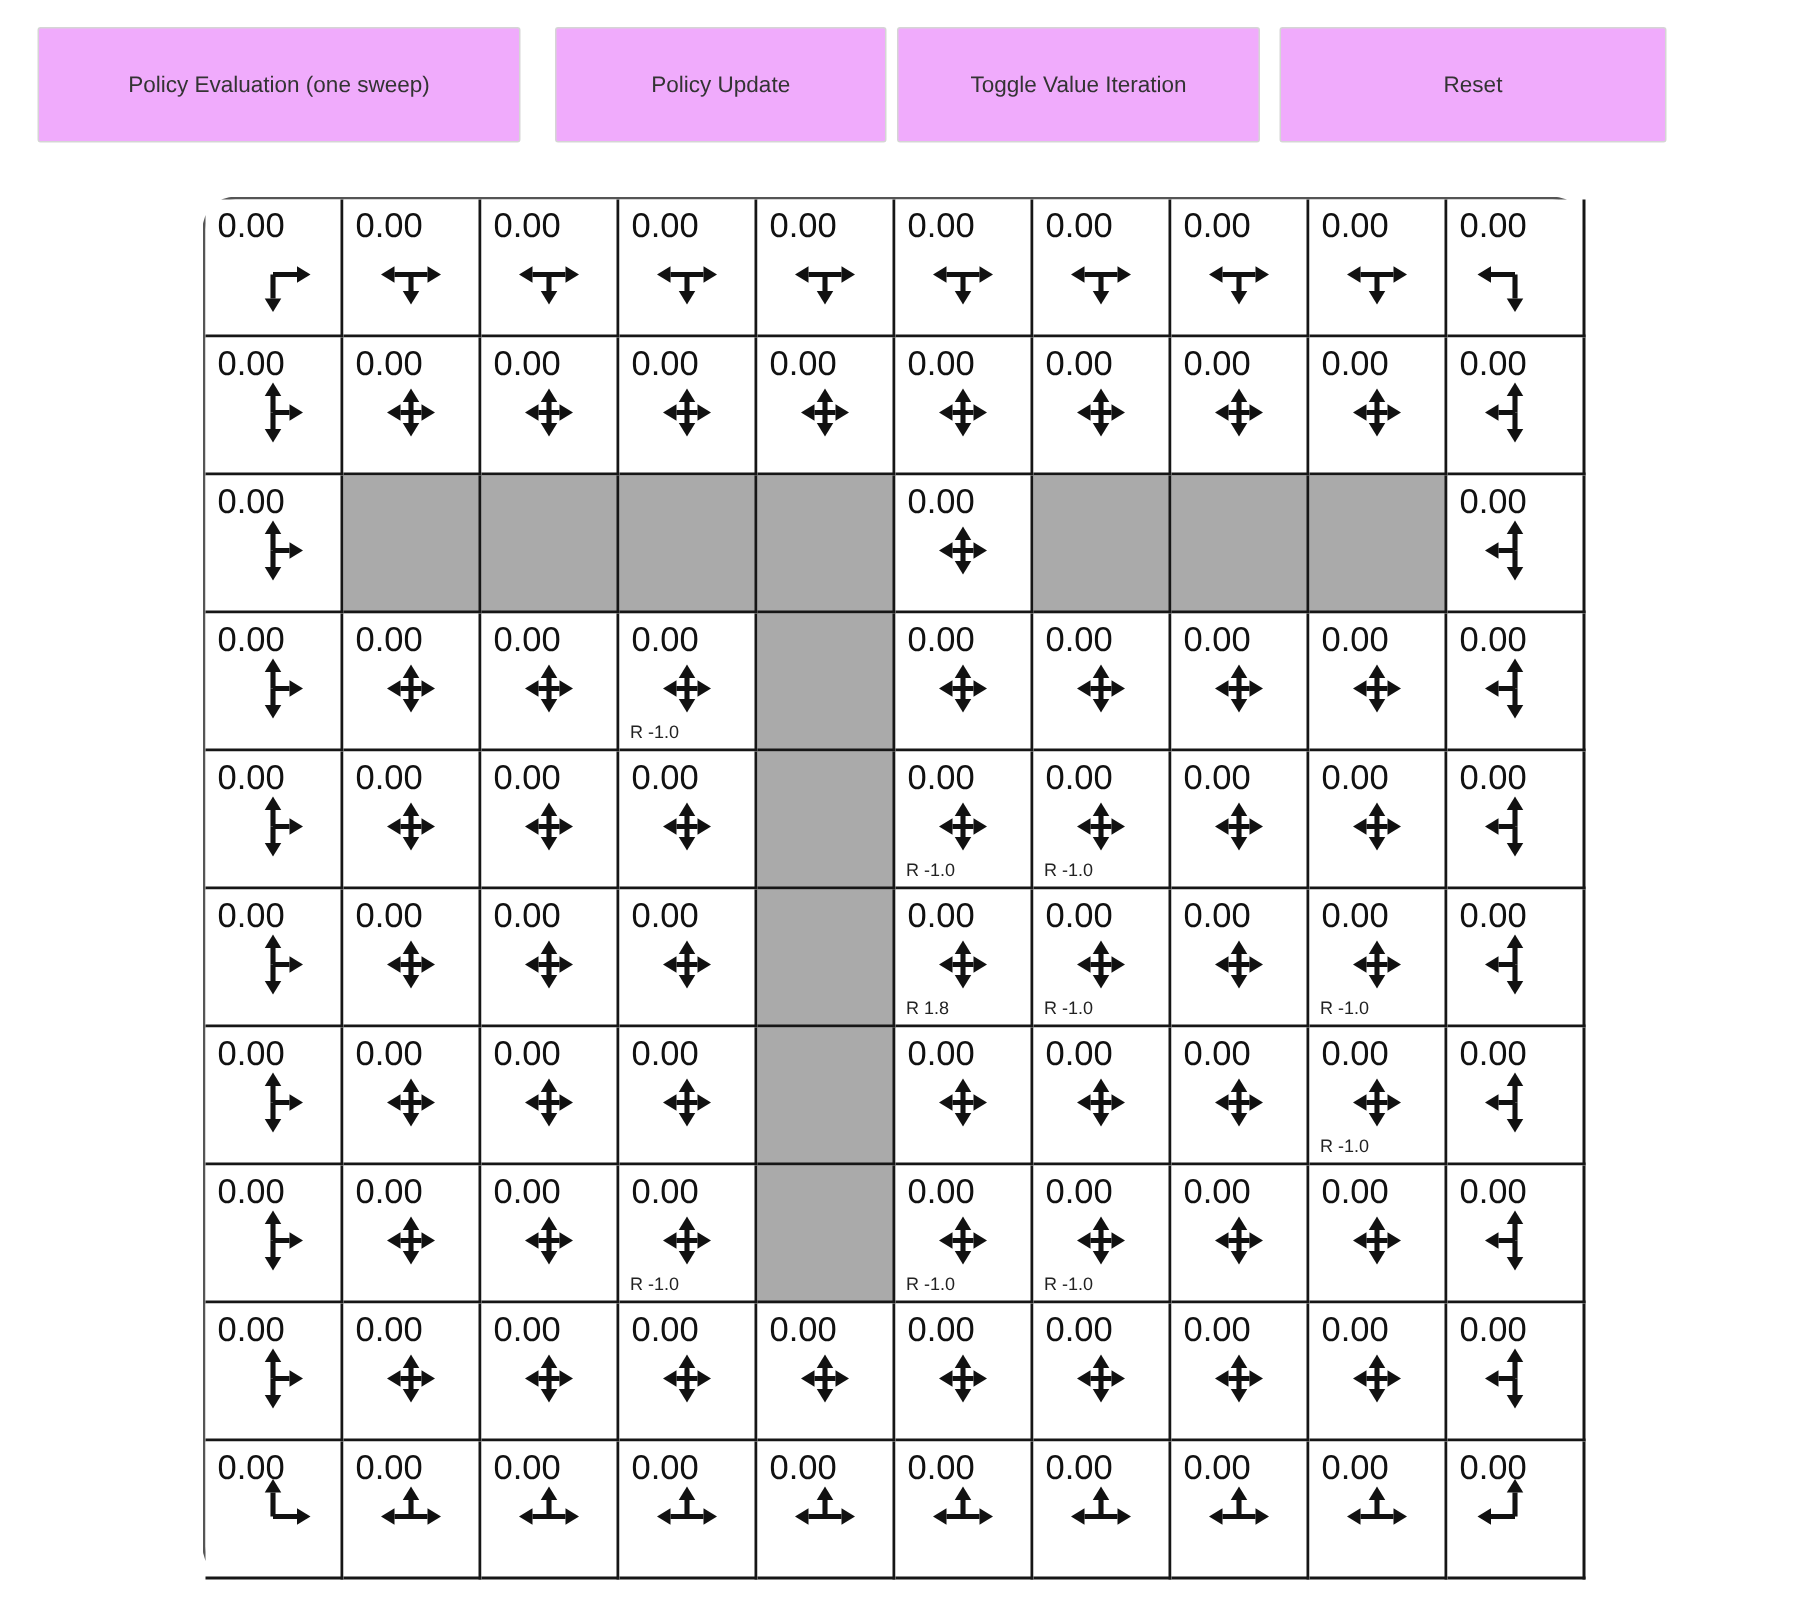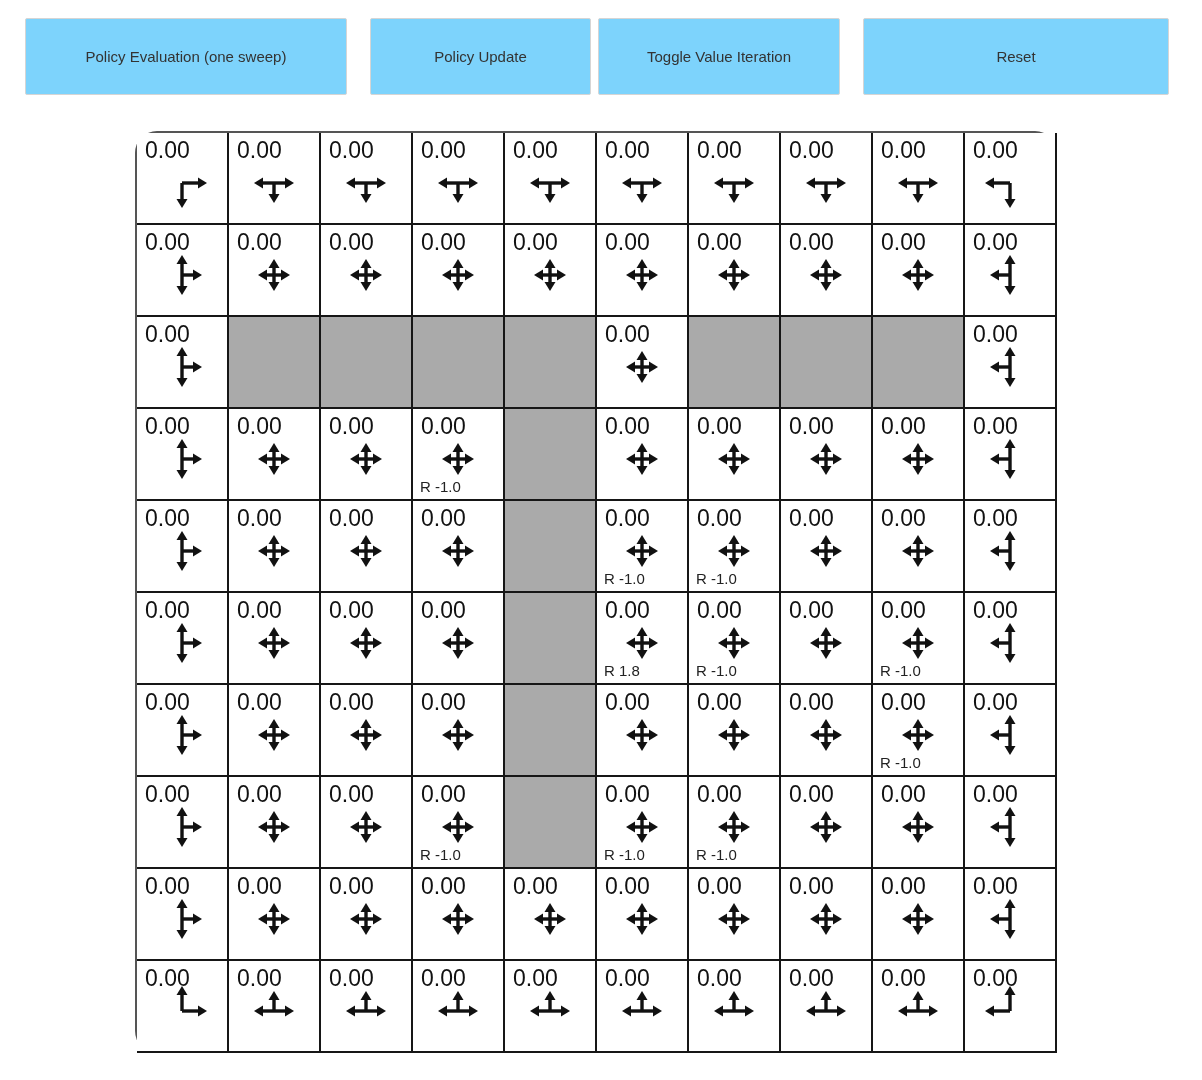--- a/index.html
+++ b/index.html
@@ -2,46 +2,46 @@
 <html><head>
 <meta charset="utf-8">
 <style>
   html,body{margin:0;padding:0;background:#fff;}
   body{
     width:1202px;height:1080px;position:relative;overflow:hidden;
     font-family:"Liberation Sans", sans-serif;
   }
   .toolbar{position:absolute;left:25px;top:18px;display:flex;}
   .btn{
-    box-sizing:border-box;height:77px;background:#7dd3fc;
+    box-sizing:border-box;height:77px;background:#f0abfc;
     border:1px solid #d5d5d5;border-radius:2px;
     font-family:"Liberation Sans", sans-serif;
     font-size:15px;color:#333;cursor:pointer;
     display:flex;align-items:center;justify-content:center;padding:4px;
   }
   .btn.b1{width:322px;margin-right:23px;}
   .btn.b2{width:221px;margin-right:7px;}
-  .btn.b3{width:242px;margin-right:23px;}
-  .btn.b4{width:306px;}
+  .btn.b3{width:242px;margin-right:13px;}
+  .btn.b4{width:258px;}
   .grid{
     position:absolute;left:135px;top:131px;
     display:grid;grid-template-columns:repeat(10,92px);grid-auto-rows:92px;
     border-top:2px solid #555;border-left:2px solid #555;border-radius:22px;
   }
   .cell{
     box-sizing:border-box;position:relative;background:#fff;
     border-right:2px solid #161616;border-bottom:2px solid #161616;
   }
   .cell.wall{background:#aaaaaa;}
   .val{
     position:absolute;left:8px;top:4px;font-size:23px;color:#111;
     letter-spacing:0px;white-space:nowrap;
   }
   .rlab{
-    position:absolute;left:7px;bottom:4px;font-size:15px;color:#222;white-space:nowrap;text-align:right;
+    position:absolute;left:7px;bottom:4px;font-size:12px;color:#222;white-space:nowrap;text-align:right;
   }
   .arr{position:absolute;left:16px;top:21px;}
 </style>
 </head>
 <body>
 
 <div class="toolbar">
   <button class="btn b1">Policy Evaluation (one sweep)</button>
   <button class="btn b2">Policy Update</button>
   <button class="btn b3">Toggle Value Iteration</button>

